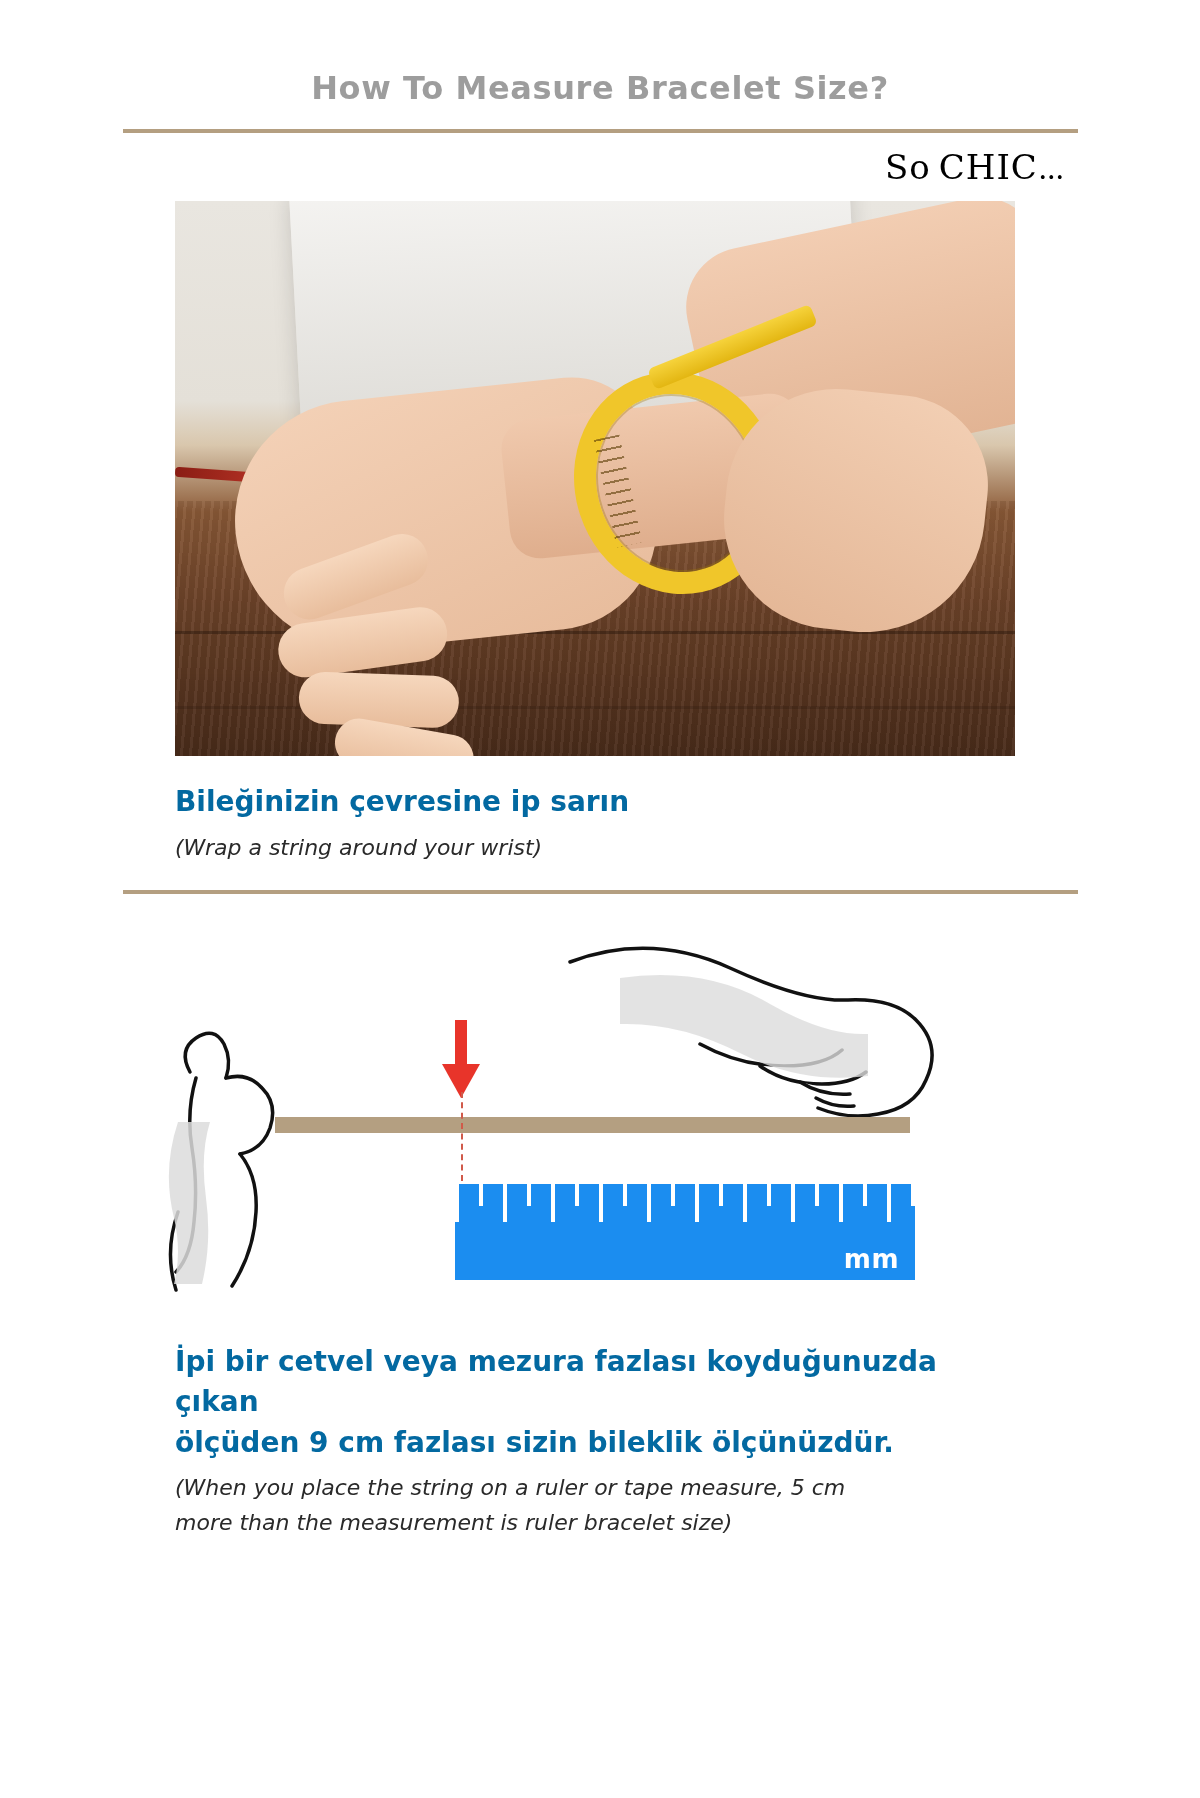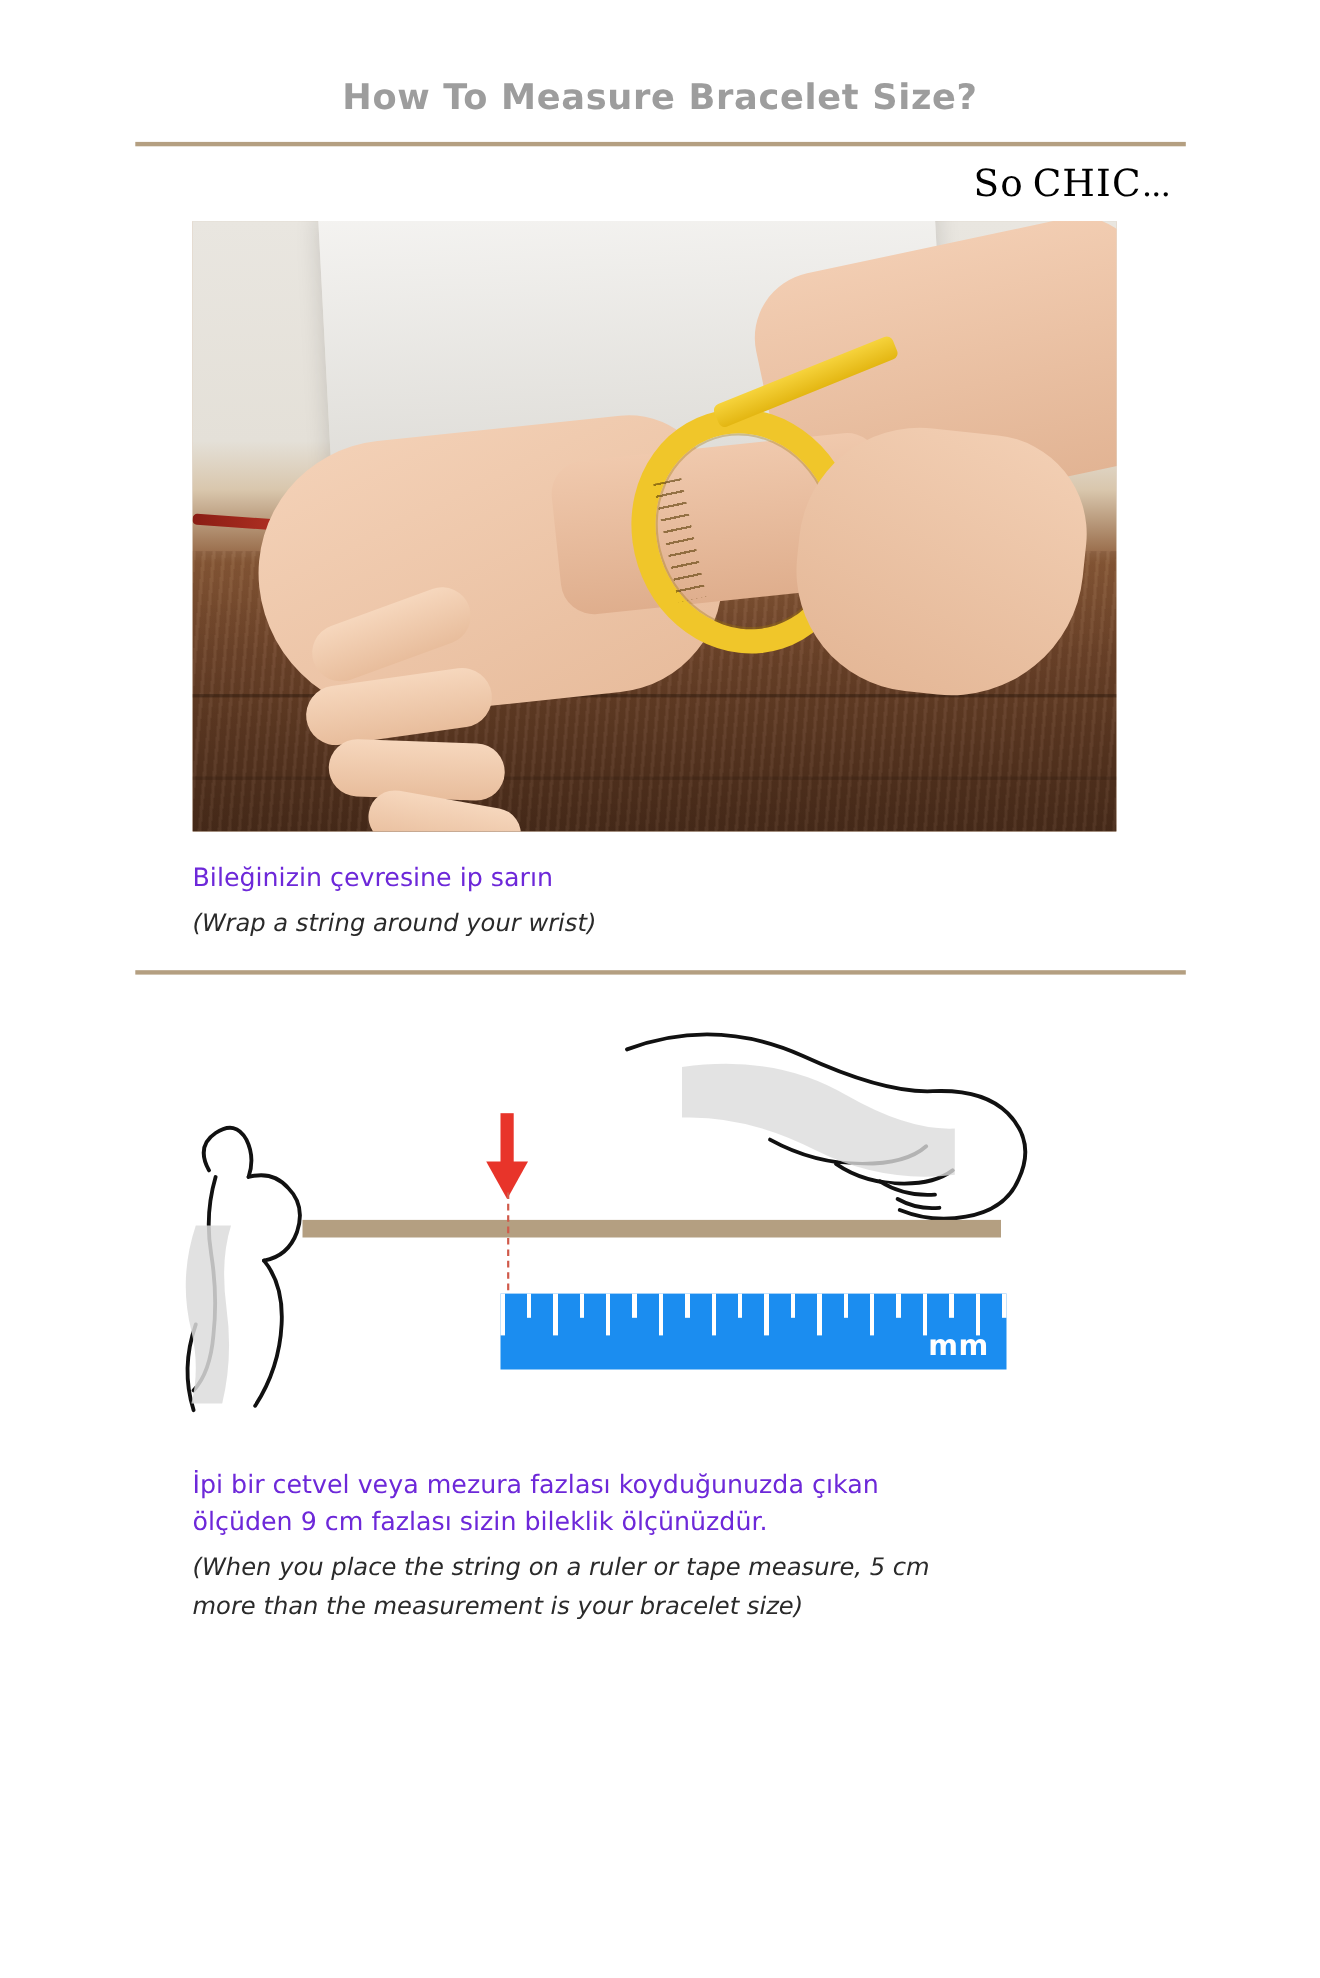--- a/index.html
+++ b/index.html
@@ -212,23 +212,23 @@
     transform: rotate(-12deg);
     opacity: 0.8;
   }
 
   .caption-block {
     width: 840px;
     margin-left: 175px;
     padding-top: 26px;
   }
   .caption-tr {
-    font-size: 23px;
-    font-weight: 400;
-    color: #6d28d9;
+    font-size: 28px;
+    font-weight: 700;
+    color: #0369a1;
     line-height: 1.45;
     margin: 0;
   }
   .caption-en {
     font-size: 22px;
     font-style: italic;
     color: #2a2a2a;
     line-height: 1.5;
     margin: 8px 0 0 0;
   }
@@ -250,21 +250,21 @@
   .illus-svg {
     position: absolute;
     left: 0;
     top: 0;
   }
   .ruler {
     position: absolute;
     left: 355px;
     top: 272px;
     width: 460px;
-    height: 69px;
+    height: 96px;
     background: #1b8df0;
   }
   .ruler-ticks {
     position: absolute;
     left: 0;
     top: 0;
     width: 100%;
     height: 38px;
     background: repeating-linear-gradient(90deg, #ffffff 0 4px, transparent 4px 48px);
   }
@@ -384,16 +384,16 @@
       <div class="ruler-ticks"></div>
       <div class="ruler-ticks short"></div>
       <div class="ruler-mm">mm</div>
     </div>
   </div>
 
   <div class="caption-block2">
     <p class="caption-tr">İpi bir cetvel veya mezura fazlası koyduğunuzda çıkan</p>
     <p class="caption-tr">ölçüden 9 cm fazlası sizin bileklik ölçünüzdür.</p>
     <p class="caption-en">(When you place the string on a ruler or tape measure, 5 cm</p>
-    <p class="caption-en" style="margin-top:2px;">more than the measurement is your bracelet size)</p>
+    <p class="caption-en" style="margin-top:2px;">more than the measurement is ruler bracelet size)</p>
   </div>
 
 </div>
 
 </body></html>

